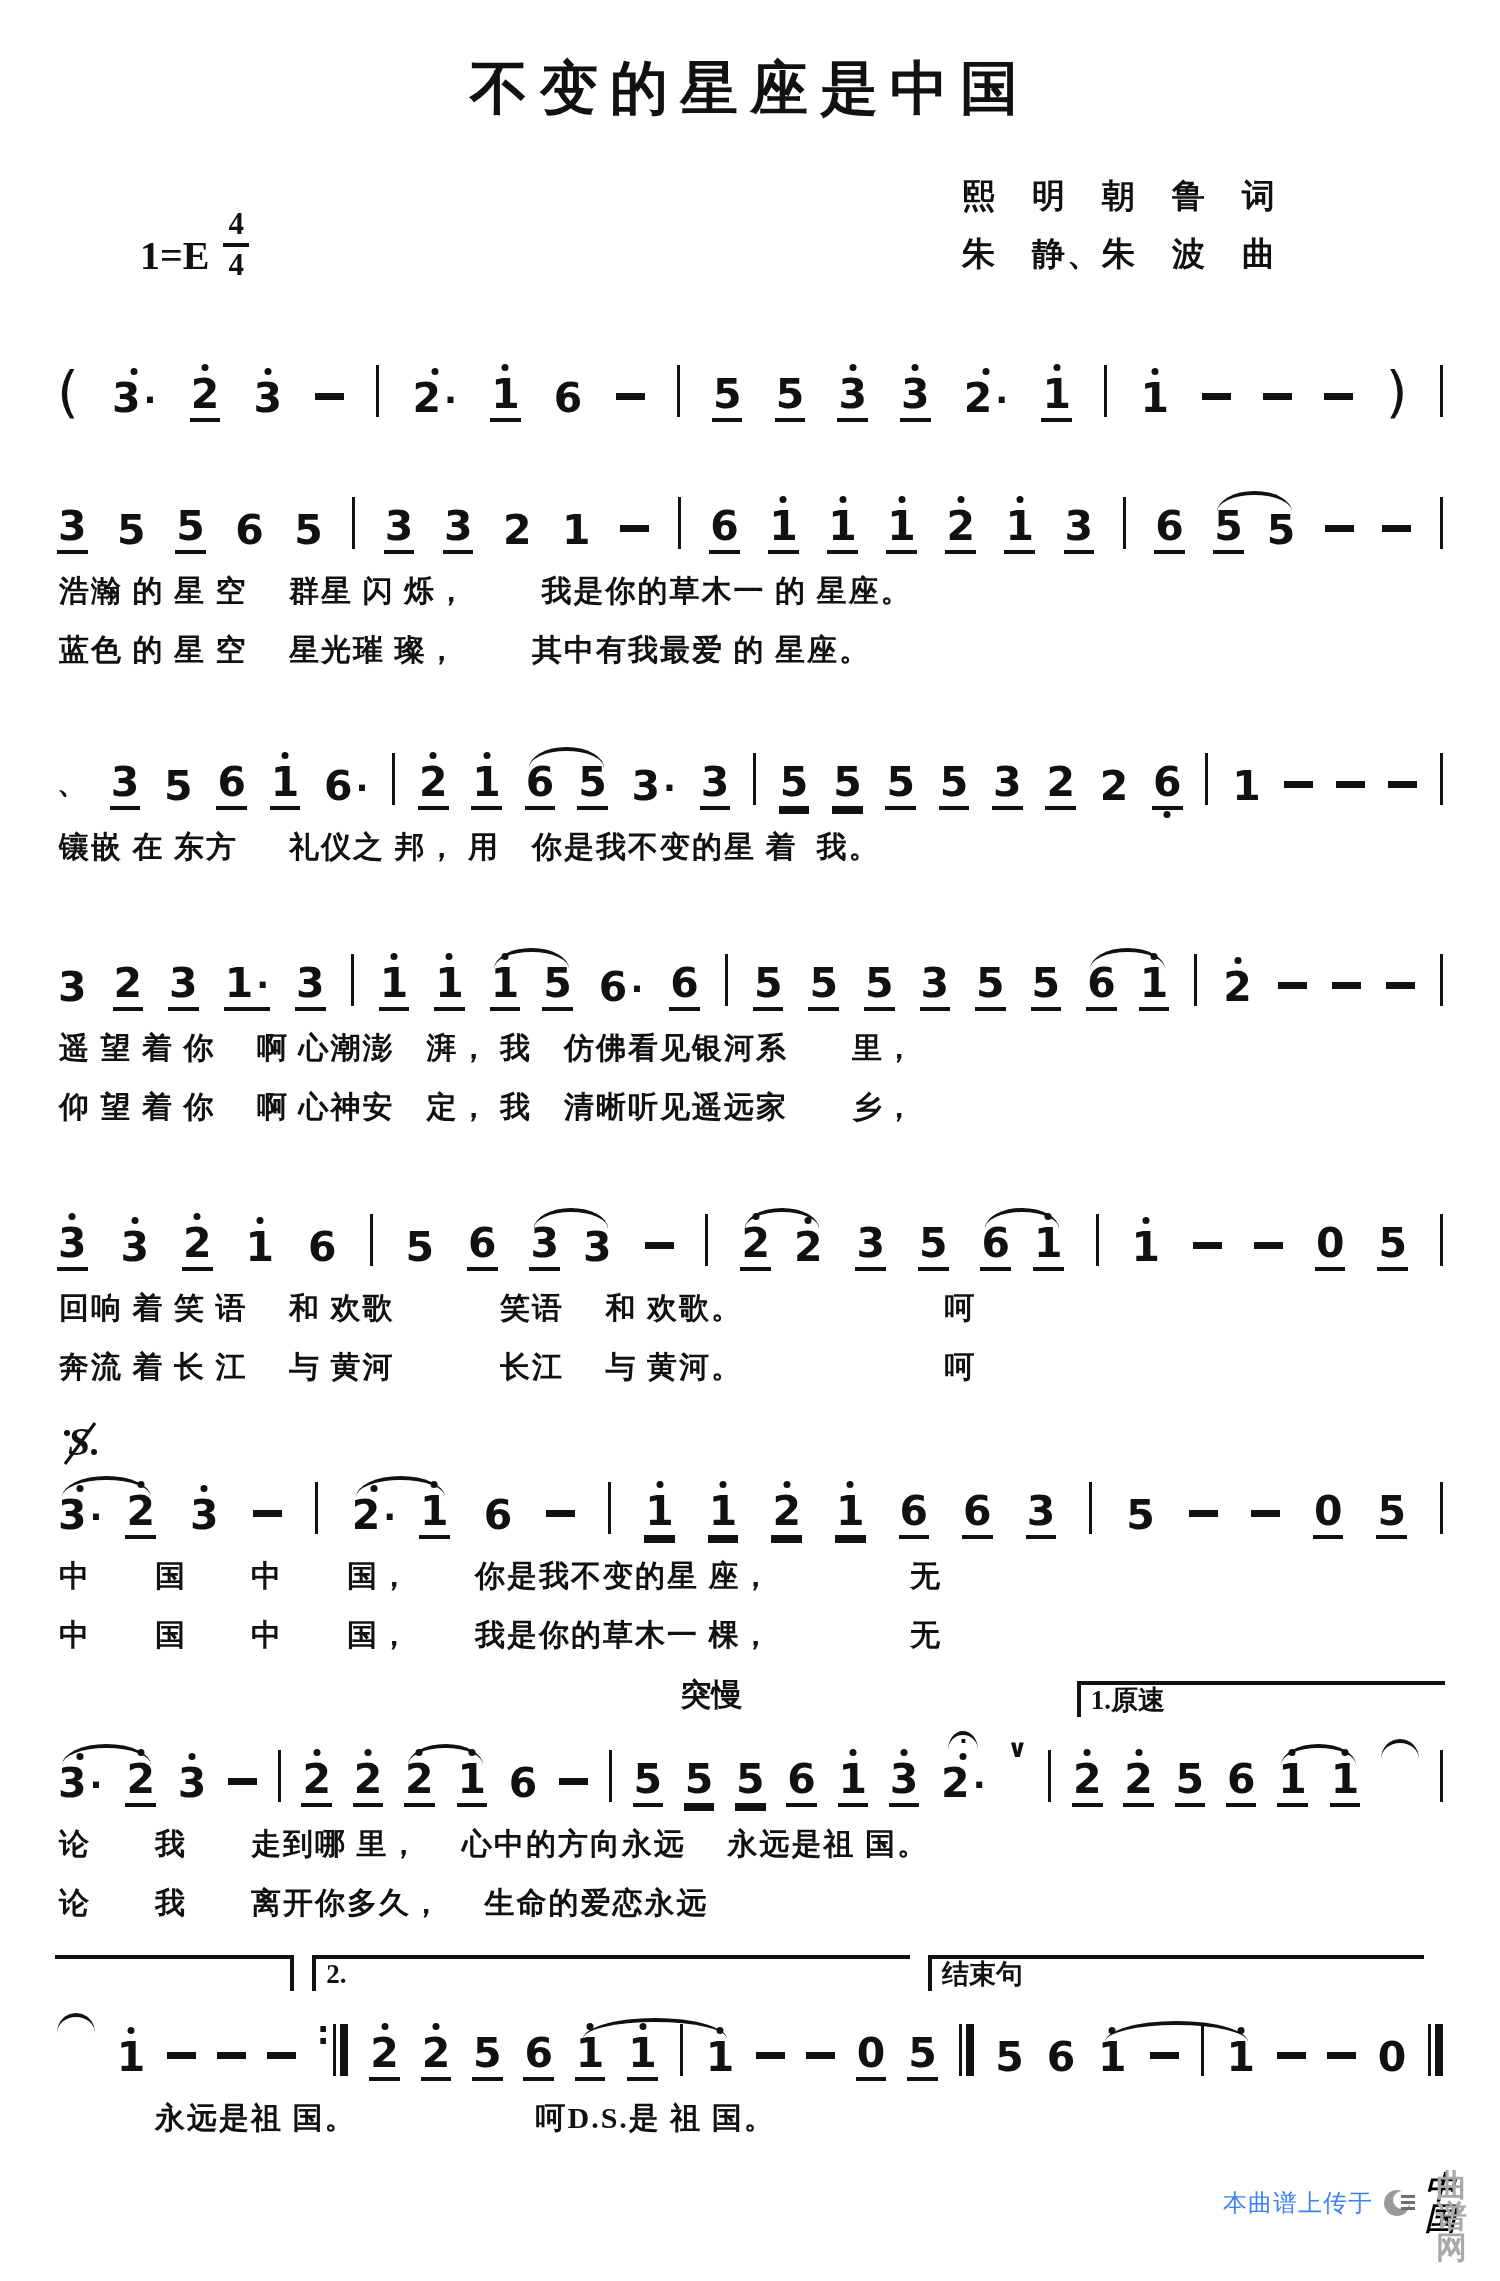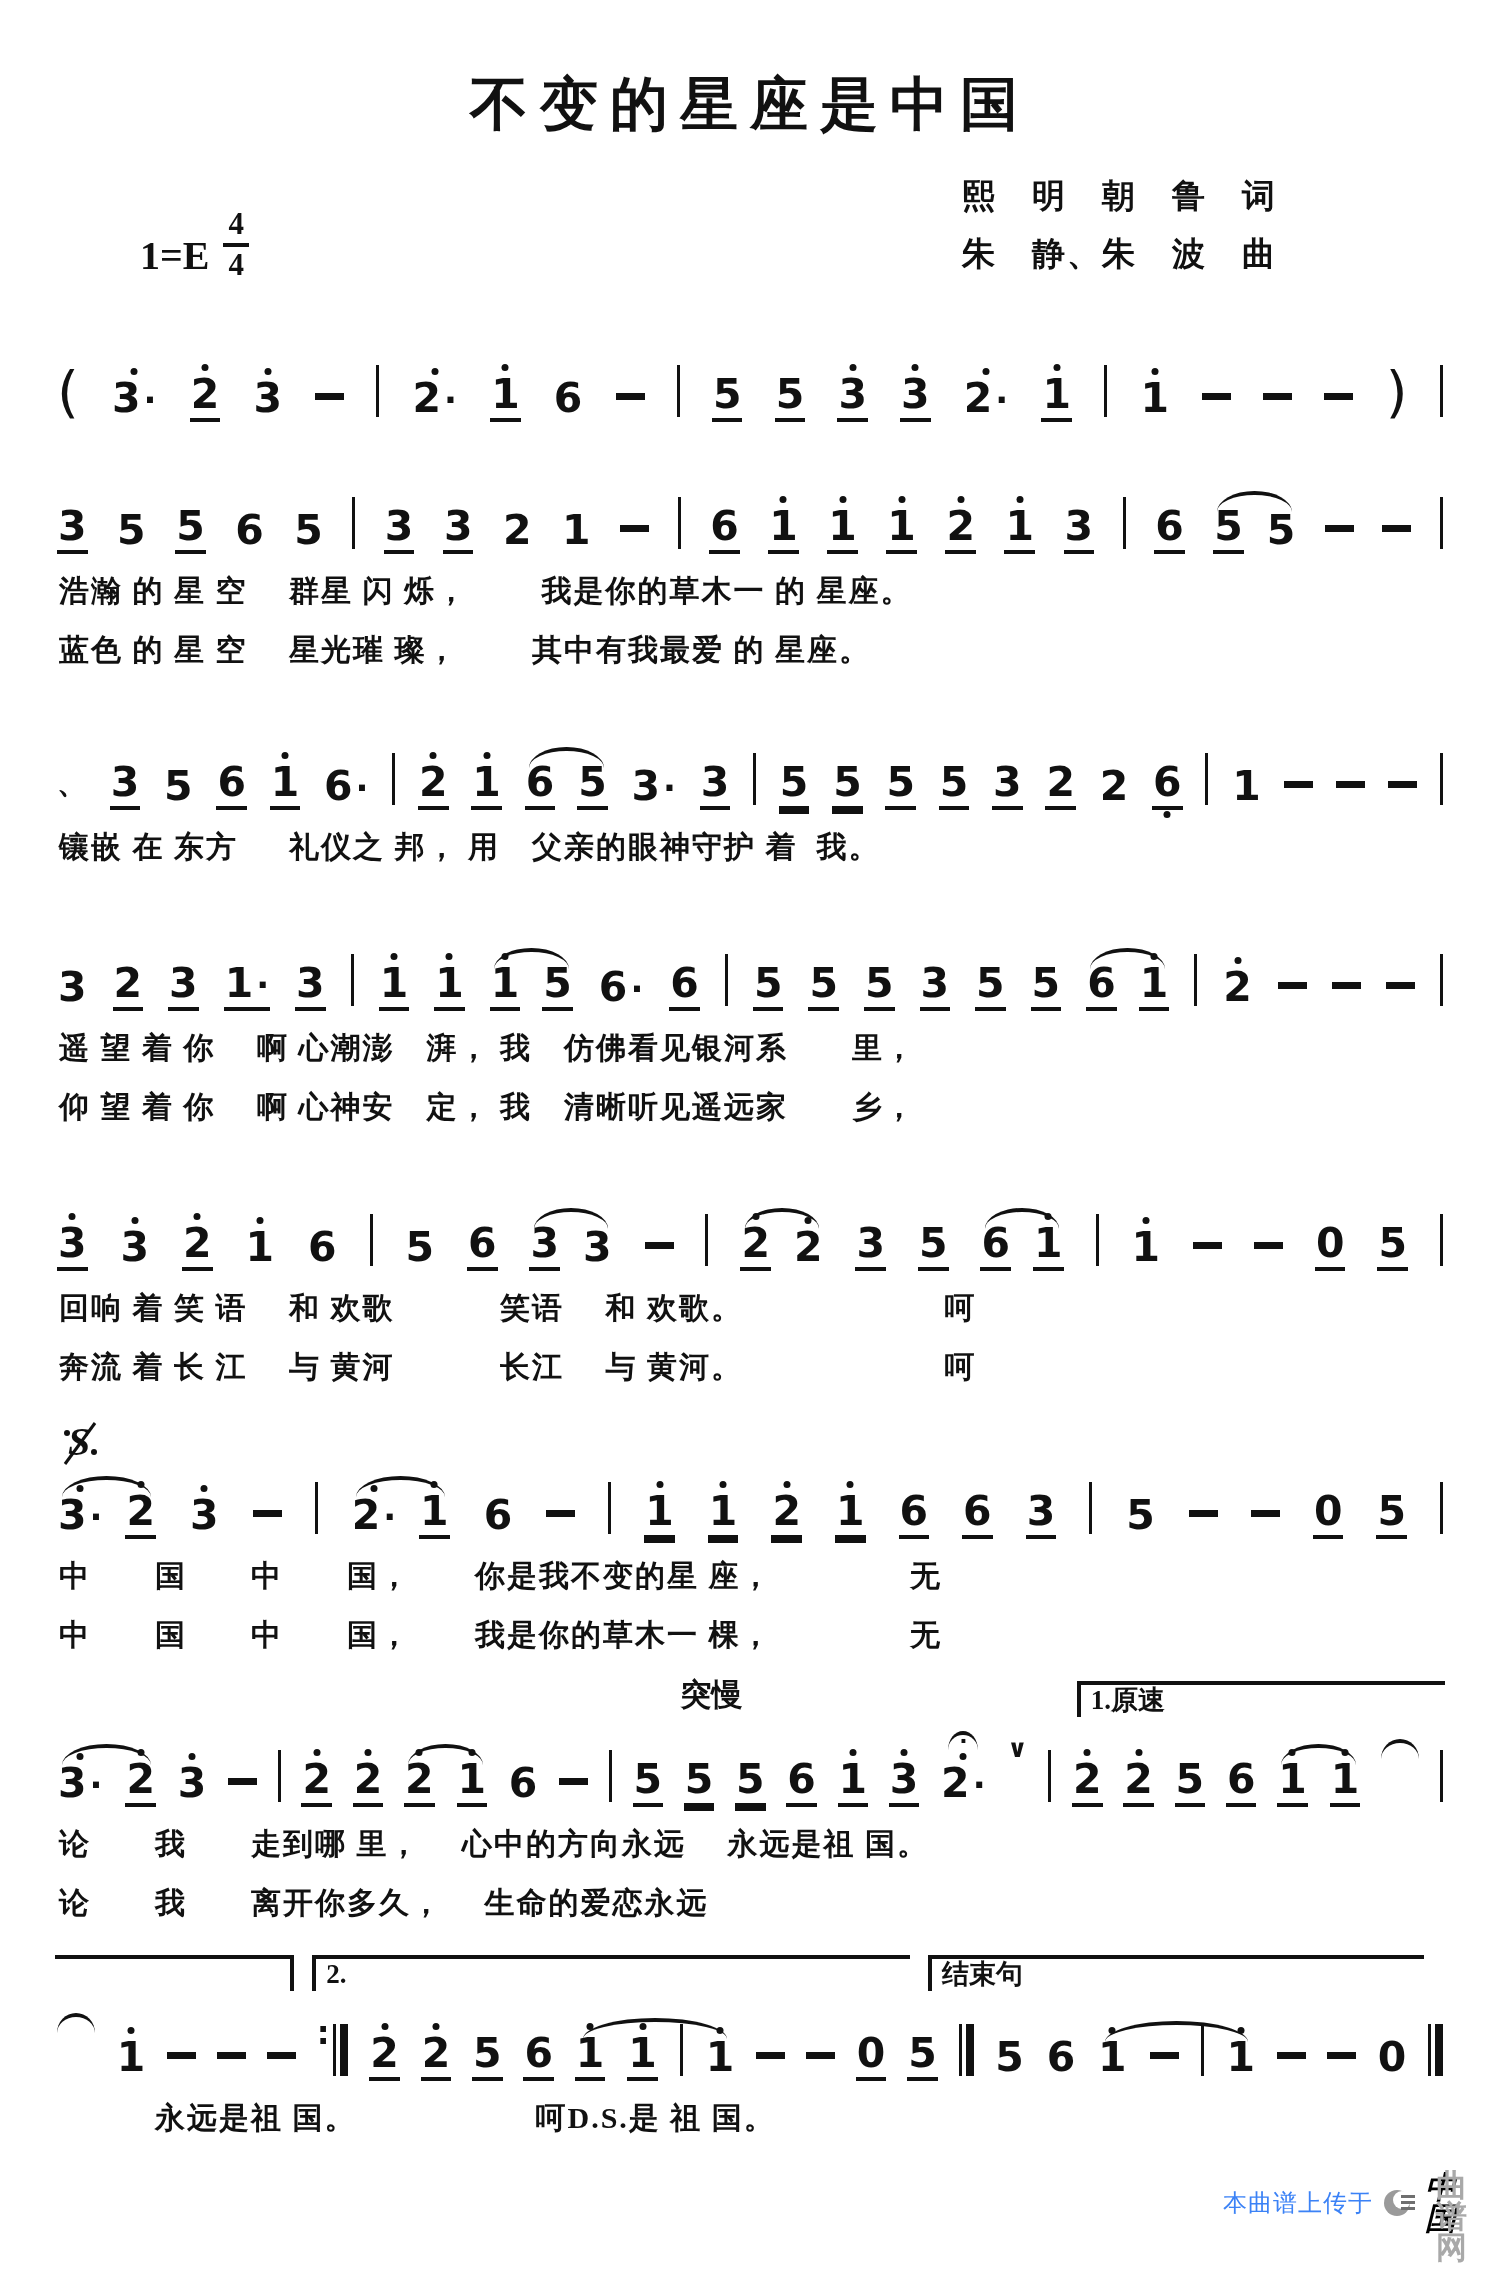--- a/index.html
+++ b/index.html
@@ -2,21 +2,21 @@
 <html><head>
 <meta charset="utf-8">
 <style>
   html,body{margin:0;padding:0;background:#e8e8e8;}
   .page{position:relative;width:1500px;height:2281px;background:#fff;overflow:hidden;
         color:#111;font-family:"Liberation Serif",serif;}
   .inner{padding:0 55px;}
 
   
   .hdr{position:relative;height:300px;}
-  .title{text-align:center;padding-top:66px;font-size:58px;font-weight:700;letter-spacing:12px;}
+  .title{text-align:center;padding-top:50px;font-size:58px;font-weight:700;letter-spacing:12px;}
   .credits{position:absolute;right:168px;top:168px;text-align:right;font-size:33px;font-weight:700;line-height:1.75;letter-spacing:2px;}
   .keysig{position:absolute;left:85px;top:208px;font-size:40px;font-weight:700;white-space:nowrap;}
   .frac{display:inline-block;vertical-align:-6px;margin-left:14px;text-align:center;font-size:31px;line-height:1.05;}
   .frac .t{display:block;border-bottom:4px solid #111;padding:0 5px 2px;}
   .frac .b{display:block;padding-top:2px;}
 
   
   .sys{position:relative;}
   .sys:nth-child(1){margin-top:34px;}
   .sys:nth-child(2){margin-top:44px;}
@@ -178,21 +178,21 @@
             <span class="note ul"><b>2</b></span>
             <span class="note"><b>2</b></span>
             <span class="note lo ul"><b>6</b></span>
             <span class="bar"></span>
             <span class="note"><b>1</b></span>
             <span class="dash"></span>
             <span class="dash"></span>
             <span class="dash"></span>
             <span class="bar"></span>
           </div>
-          <div class="lyr">镶嵌 在 东方　  礼仪之 邦， 用　父亲的眼神守护 着  我。</div>
+          <div class="lyr">镶嵌 在 东方　  礼仪之 邦， 用　你是我不变的星 着  我。</div>
         </div>
         <div class="sys">
           <div class="notes">
             <span class="note"><b>3</b></span>
             <span class="note ul"><b>2</b></span>
             <span class="note ul"><b>3</b></span>
             <span class="note ul"><b>1</b><u>·</u></span>
             <span class="note ul"><b>3</b></span>
             <span class="bar"></span>
             <span class="note hi ul"><b>1</b></span>

